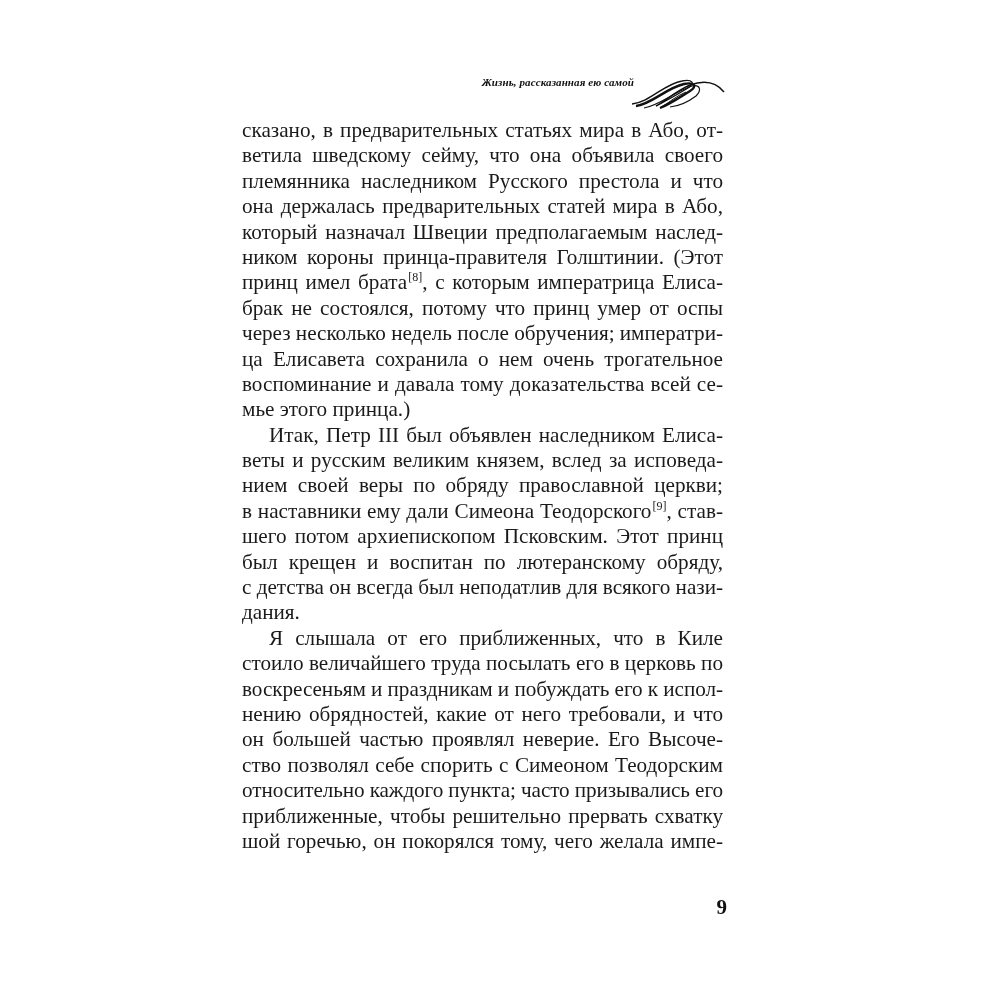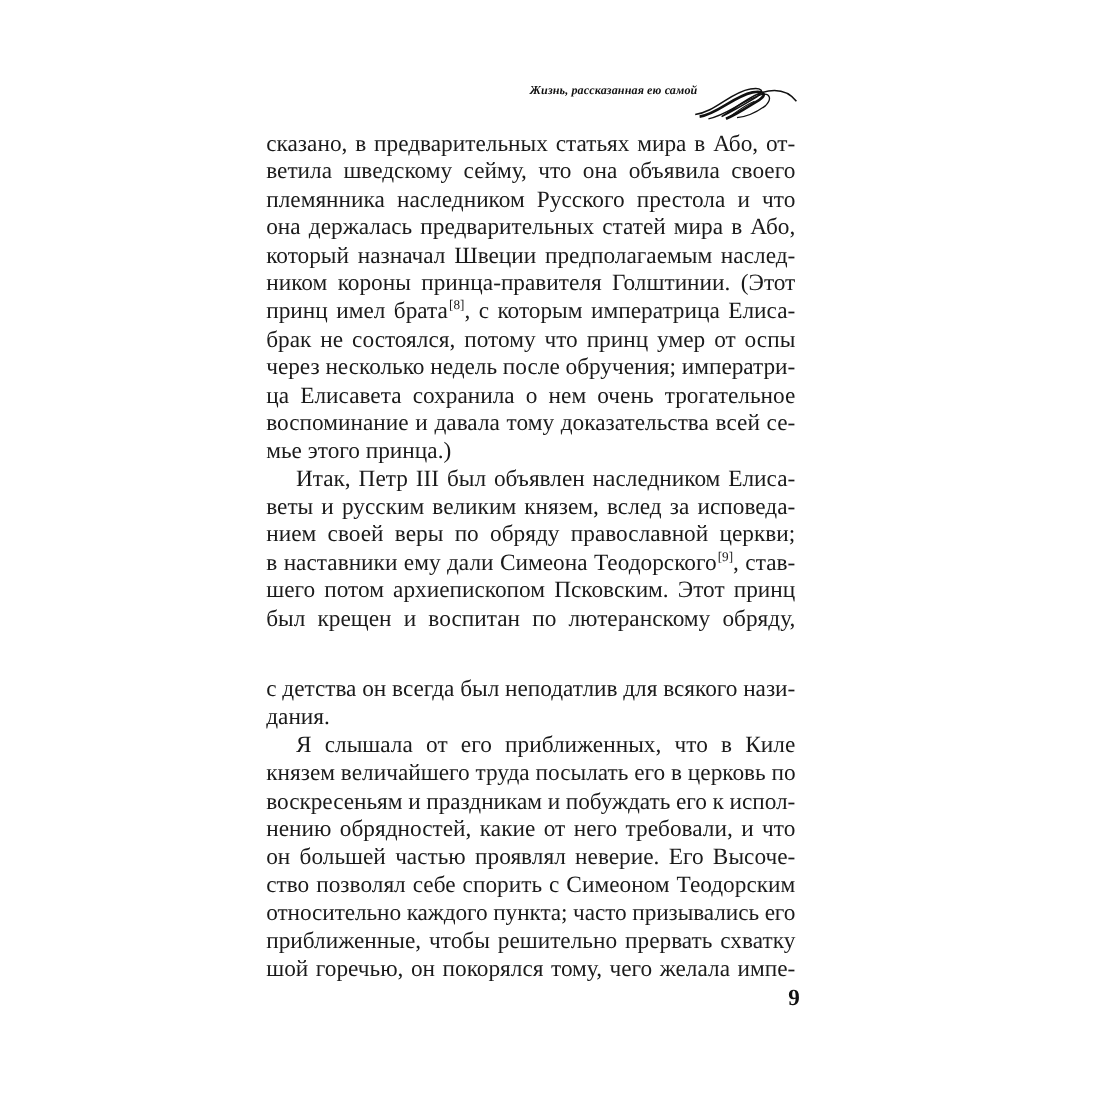--- a/index.html
+++ b/index.html
@@ -122,27 +122,27 @@
       <span class="line last">мье этого принца.)</span>
     </p>
 
     <p class="para">
       <span class="line indent" style="word-spacing: 0px;">Итак, Петр III был объявлен наследником Елиса-</span>
       <span class="line" style="word-spacing: 0px;">веты и русским великим князем, вслед за исповеда-</span>
       <span class="line" style="word-spacing: 0px;">нием своей веры по обряду православной церкви;</span>
       <span class="line" style="word-spacing: 0px;"><span>в наставники ему дали Симеона Теодорского</span><sup class="fn">[9]</sup><span>, став-</span></span>
       <span class="line" style="word-spacing: 0px;">шего потом архиепископом Псковским. Этот принц</span>
       <span class="line" style="word-spacing: 0px;">был крещен и воспитан по лютеранскому обряду,</span>
-      <span class="line" style="word-spacing: 0px; letter-spacing: -0.0213341px; margin-top: 39px;">с детства он всегда был неподатлив для всякого нази-</span>
+      <span class="line" style="word-spacing: 0px; letter-spacing: -0.0213341px;">с детства он всегда был неподатлив для всякого нази-</span>
       <span class="line last">дания.</span>
     </p>
 
     <p class="para">
       <span class="line indent" style="word-spacing: 0px;">Я слышала от его приближенных, что в Киле</span>
-      <span class="line" style="word-spacing: 0px;">князем величайшего труда посылать его в церковь по</span>
+      <span class="line" style="word-spacing: 0px;">стоило величайшего труда посылать его в церковь по</span>
       <span class="line" style="word-spacing: 0px; letter-spacing: -0.0528125px;">воскресеньям и праздникам и побуждать его к испол-</span>
       <span class="line" style="word-spacing: 0px;">нению обрядностей, какие от него требовали, и что</span>
       <span class="line" style="word-spacing: 0px;">он большей частью проявлял неверие. Его Высоче-</span>
       <span class="line" style="word-spacing: 0px;">ство позволял себе спорить с Симеоном Теодорским</span>
       <span class="line" style="word-spacing: 0px; letter-spacing: -0.0940625px;">относительно каждого пункта; часто призывались его</span>
       <span class="line" style="word-spacing: 0px;">приближенные, чтобы решительно прервать схватку</span>
       <span class="line" style="word-spacing: 0px;">шой горечью, он покорялся тому, чего желала импе-</span>
     </p>
 
   </div>

